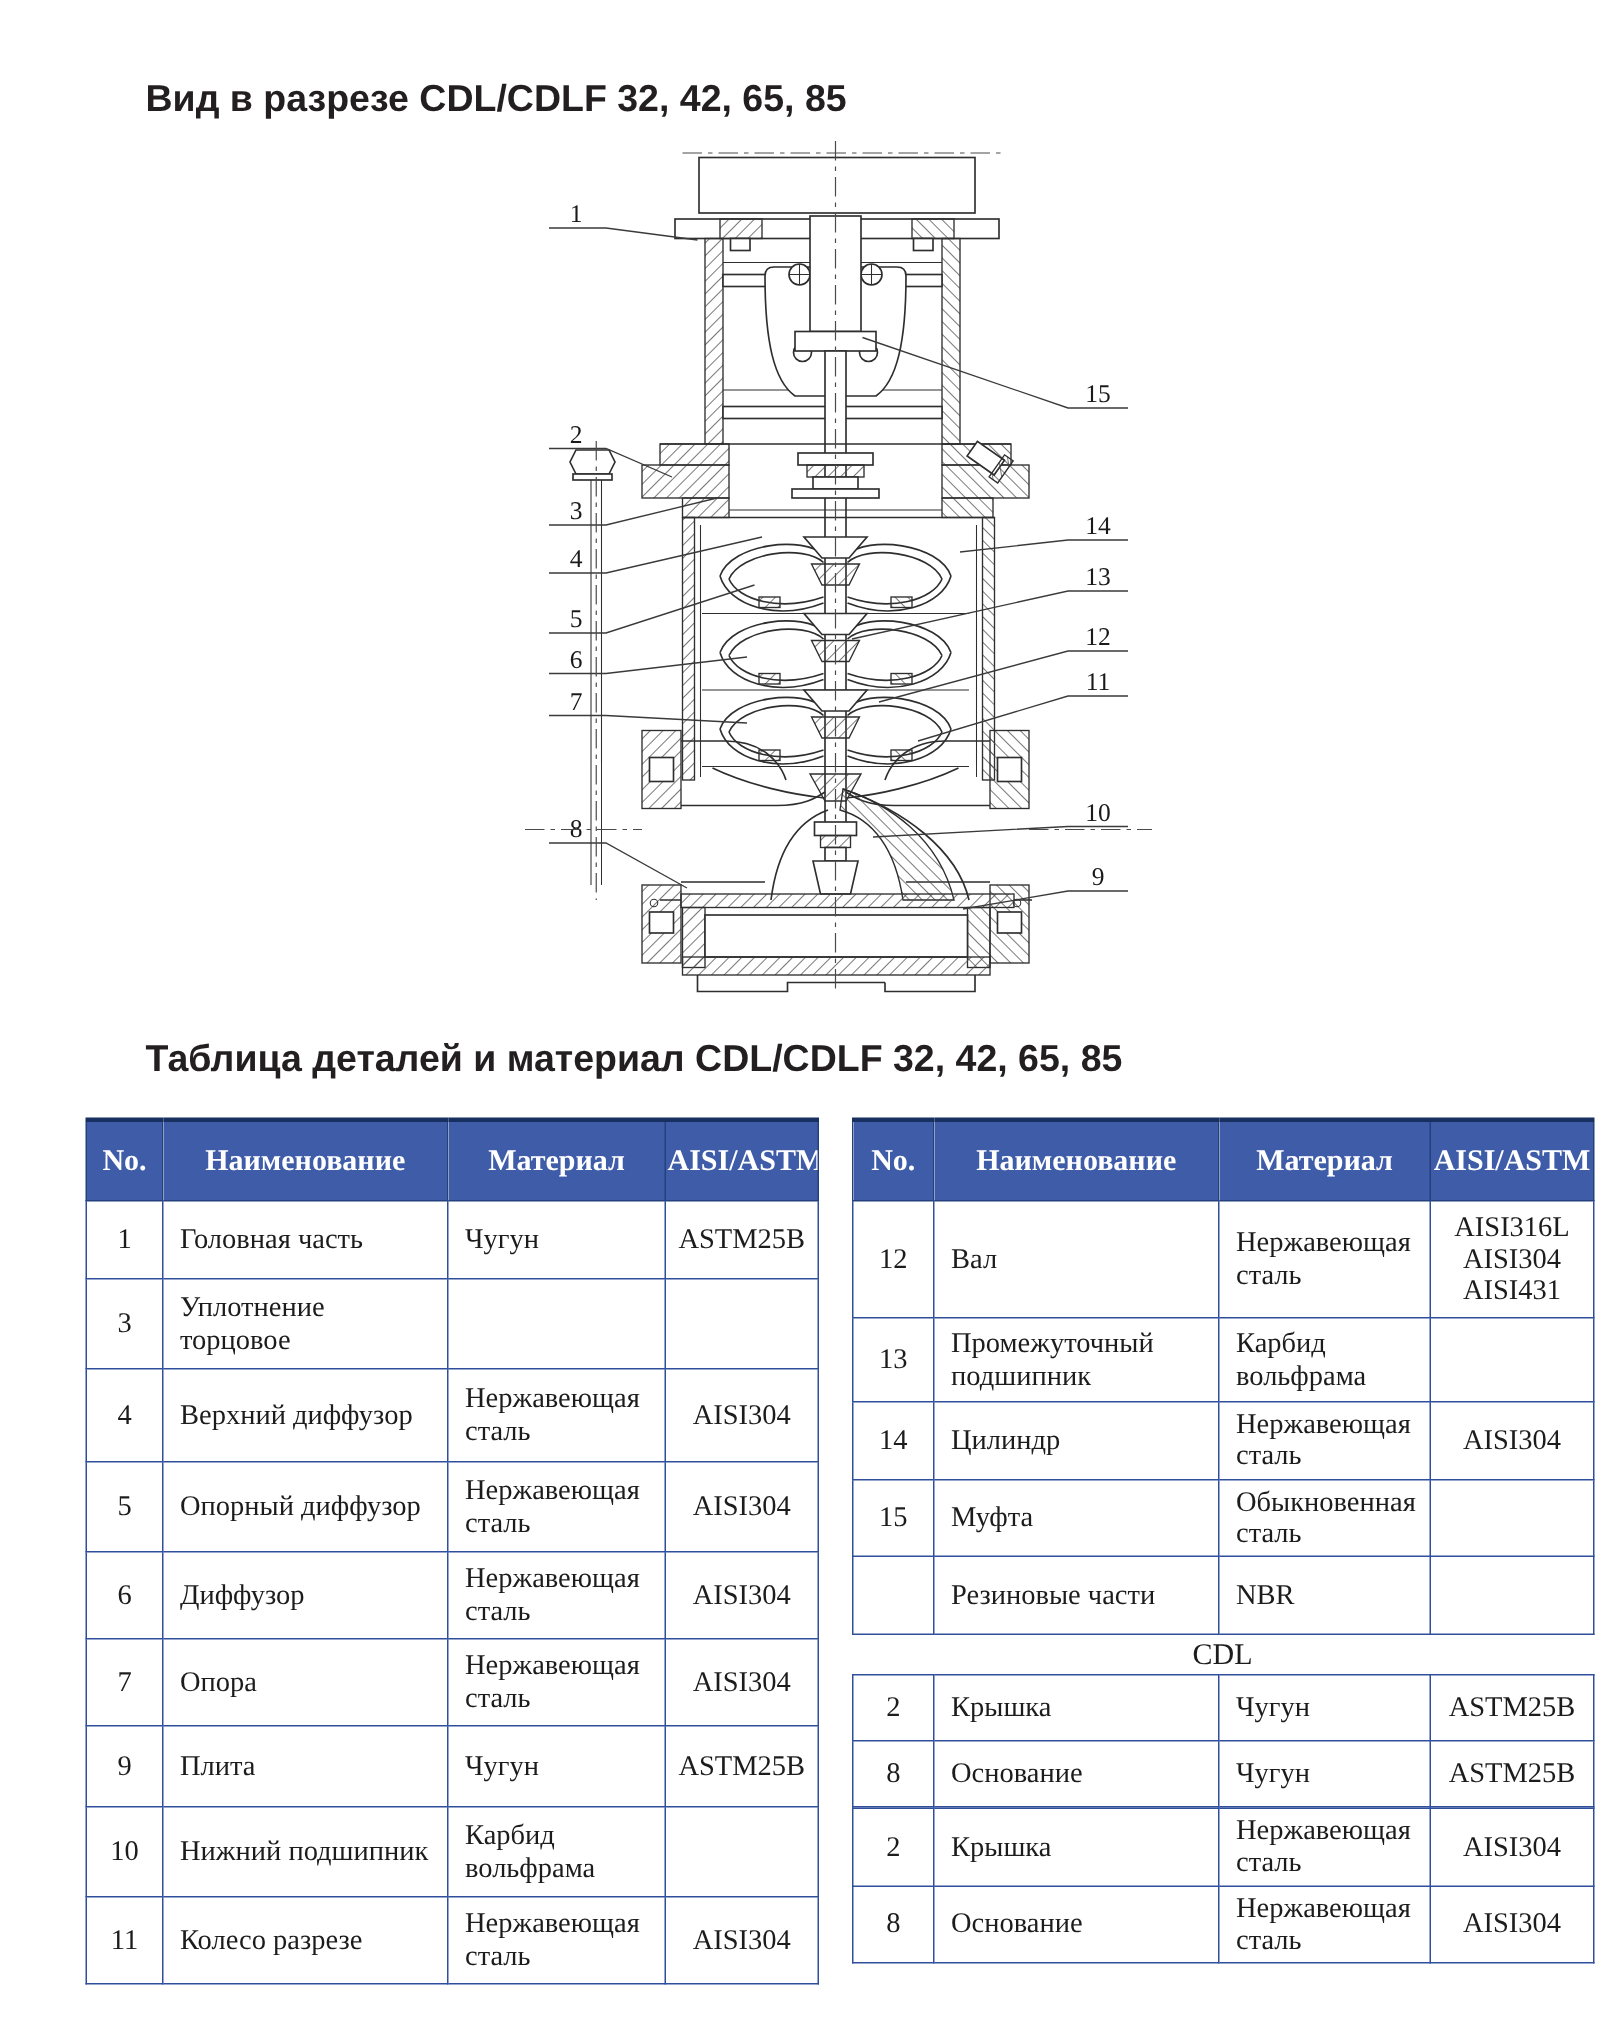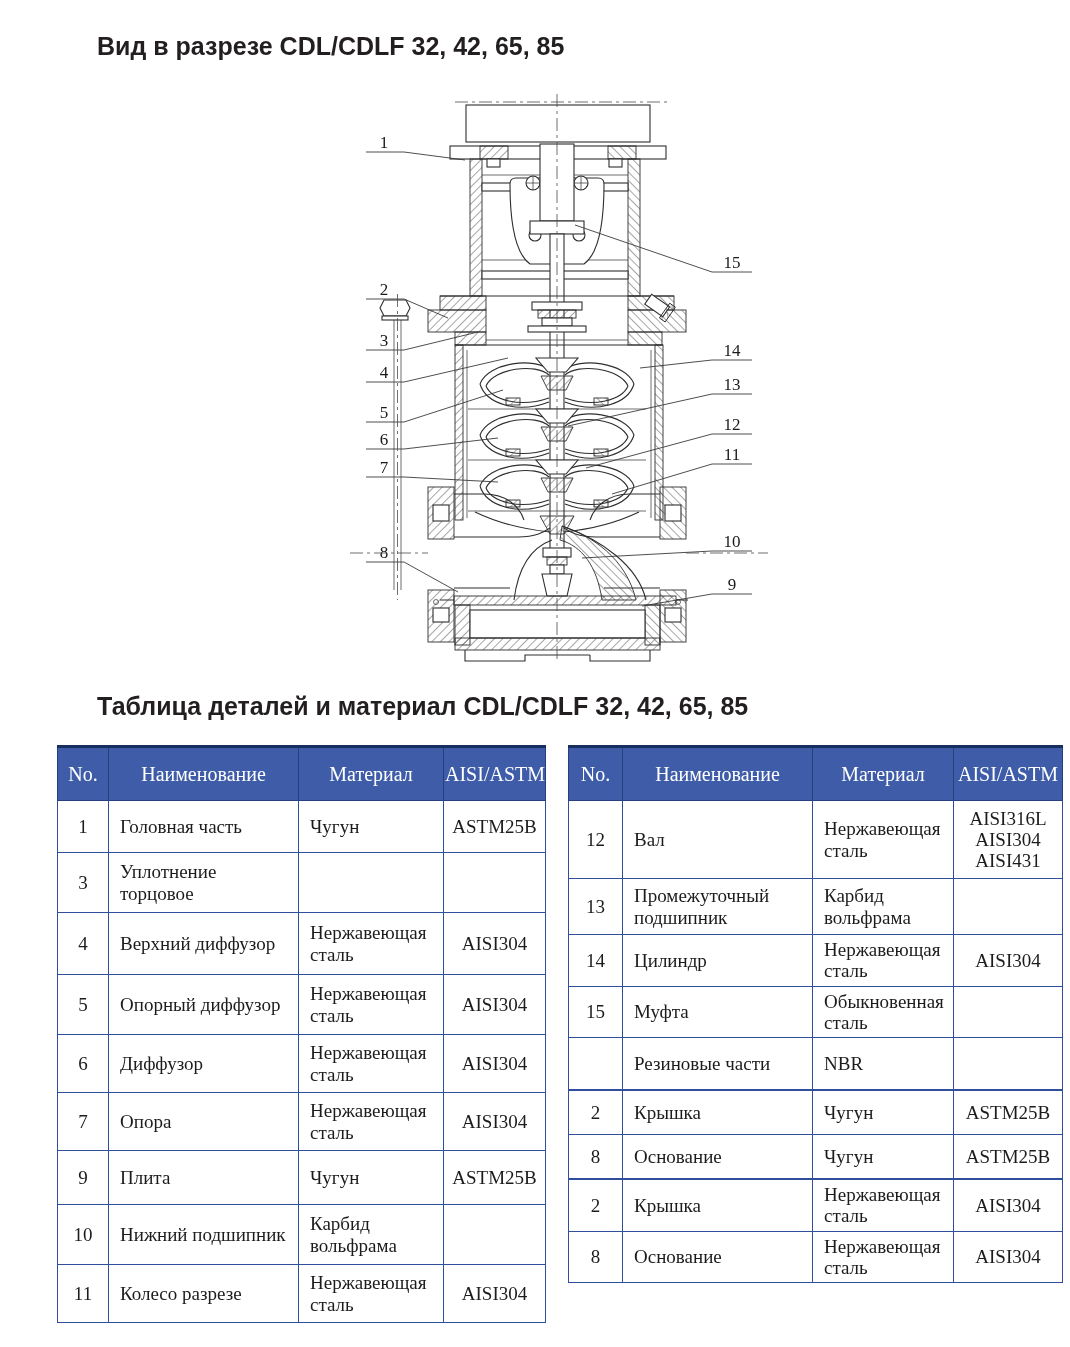--- a/index.html
+++ b/index.html
@@ -1,38 +1,38 @@
 <!DOCTYPE html>
 <html><head>
 <meta charset="utf-8">
 <style>
   html,body{margin:0;padding:0;background:#fff;}
   .page{position:relative;width:1070px;height:1347px;background:#fff;overflow:hidden;
         font-family:"Liberation Serif",serif;}
   .title{position:absolute;margin:0;font-family:"Liberation Sans",sans-serif;
          font-weight:bold;font-size:25px;color:#231f20;white-space:nowrap;}
-  .t1{left:97px;top:32px;}
+  .t1{left:97px;top:52px;}
   .t2{left:97px;top:692px;}
   .drawing{position:absolute;left:340px;top:88px;width:440px;height:585px;}
   
   .ln{stroke:#2e2e2e;stroke-width:1.1;fill:none;}
   .thin{stroke:#2e2e2e;stroke-width:0.7;fill:none;}
   .wh{fill:#ffffff;stroke:#2e2e2e;stroke-width:1.1;}
   .ht{fill:url(#hA);stroke:#2e2e2e;stroke-width:0.9;}
   .ht2{fill:url(#hB);stroke:#2e2e2e;stroke-width:0.9;}
   .cl{stroke:#4a4a4a;stroke-width:0.8;fill:none;stroke-dasharray:13 4 3 4;}
   .ld{stroke:#3a3a3a;stroke-width:0.9;fill:none;}
   .co{font:17px "Liberation Serif",serif;fill:#1a1a1a;text-anchor:middle;}
   
   .tbl{position:absolute;top:745px;}
   .tbl-left{left:57px;width:488px;}
   .tbl-right{left:568px;width:494px;}
   table{border-collapse:collapse;table-layout:fixed;width:100%;}
   th,td{border:1px solid #2f4f9c;overflow:hidden;}
-  th{background:#3e5ca7;color:#ffffff;font-weight:normal;font-size:20px;
+  th{background:#3e5ca7;color:#ffffff;font-weight:bold;font-size:20px;
      height:50px;border-color:#24407f;border-top:3px solid #17305f;
      font-family:"Liberation Serif",serif;}
   td{font-size:19px;color:#1c1c1c;line-height:1.12;padding:4px 8px;vertical-align:middle;
      font-family:"Liberation Serif",serif;}
   td.c{text-align:center;padding:4px 2px;}
   td.nm,td.mt{text-align:left;padding-left:11px;}
   .band{display:flex;align-items:center;justify-content:center;
         font-size:20px;color:#1c1c1c;background:#fff;}
   .band-cdl{height:26px;}
   .band-cdlf{height:36px;}
@@ -340,20 +340,21 @@
         </tr>
         <tr style="height:52px">
           <td class="c"></td>
           <td class="nm">Резиновые части</td>
           <td class="mt">NBR</td>
           <td class="c"></td>
         </tr>
       </tbody>
     </table>
 
+    <div class="band band-cdl">CDL</div>
 
     <table>
       <colgroup>
           <col style="width:54px">
           <col style="width:190px">
           <col style="width:141px">
           <col style="width:109px">
         </colgroup>
       <tbody>
         <tr style="height:44px">

